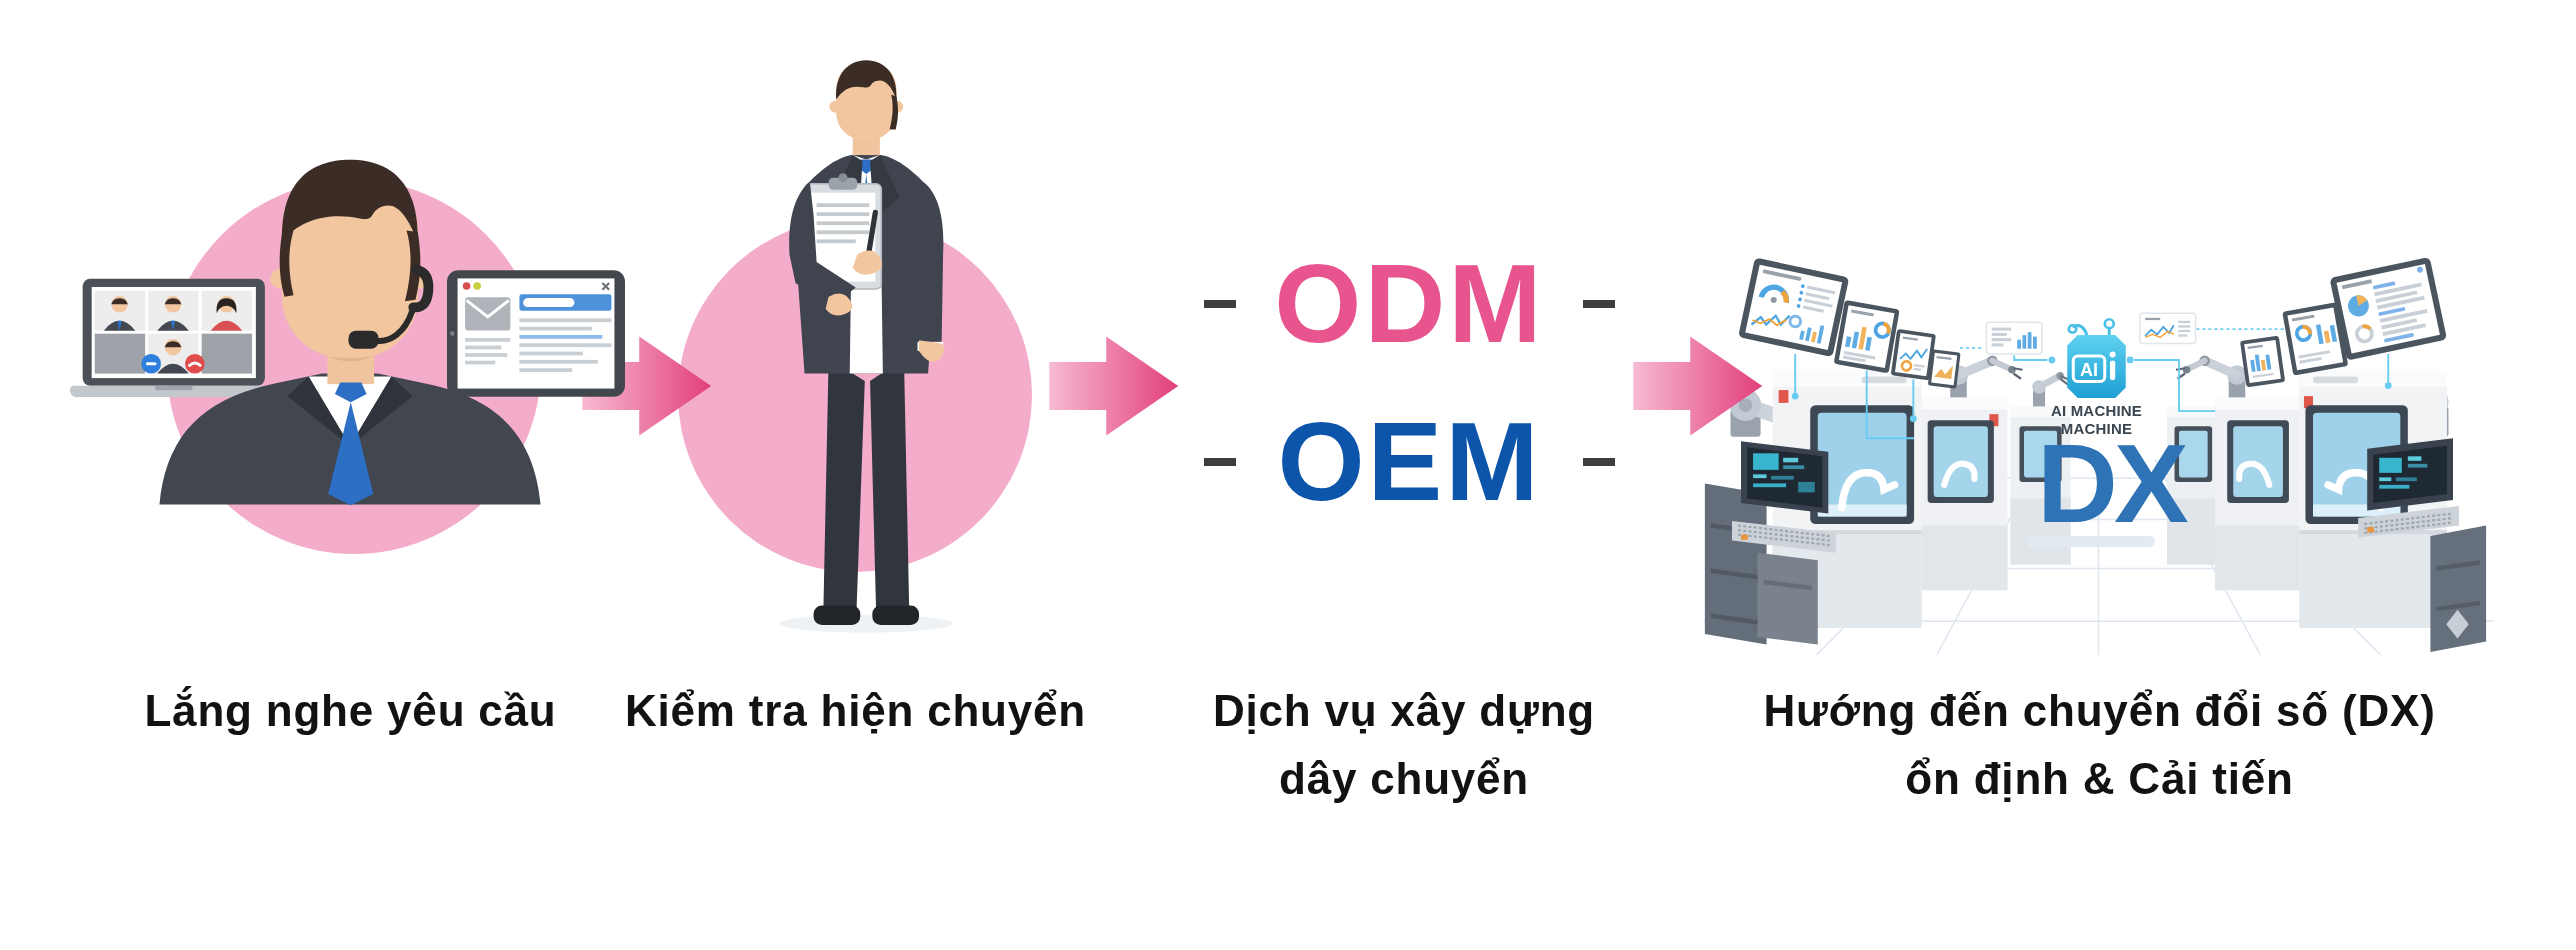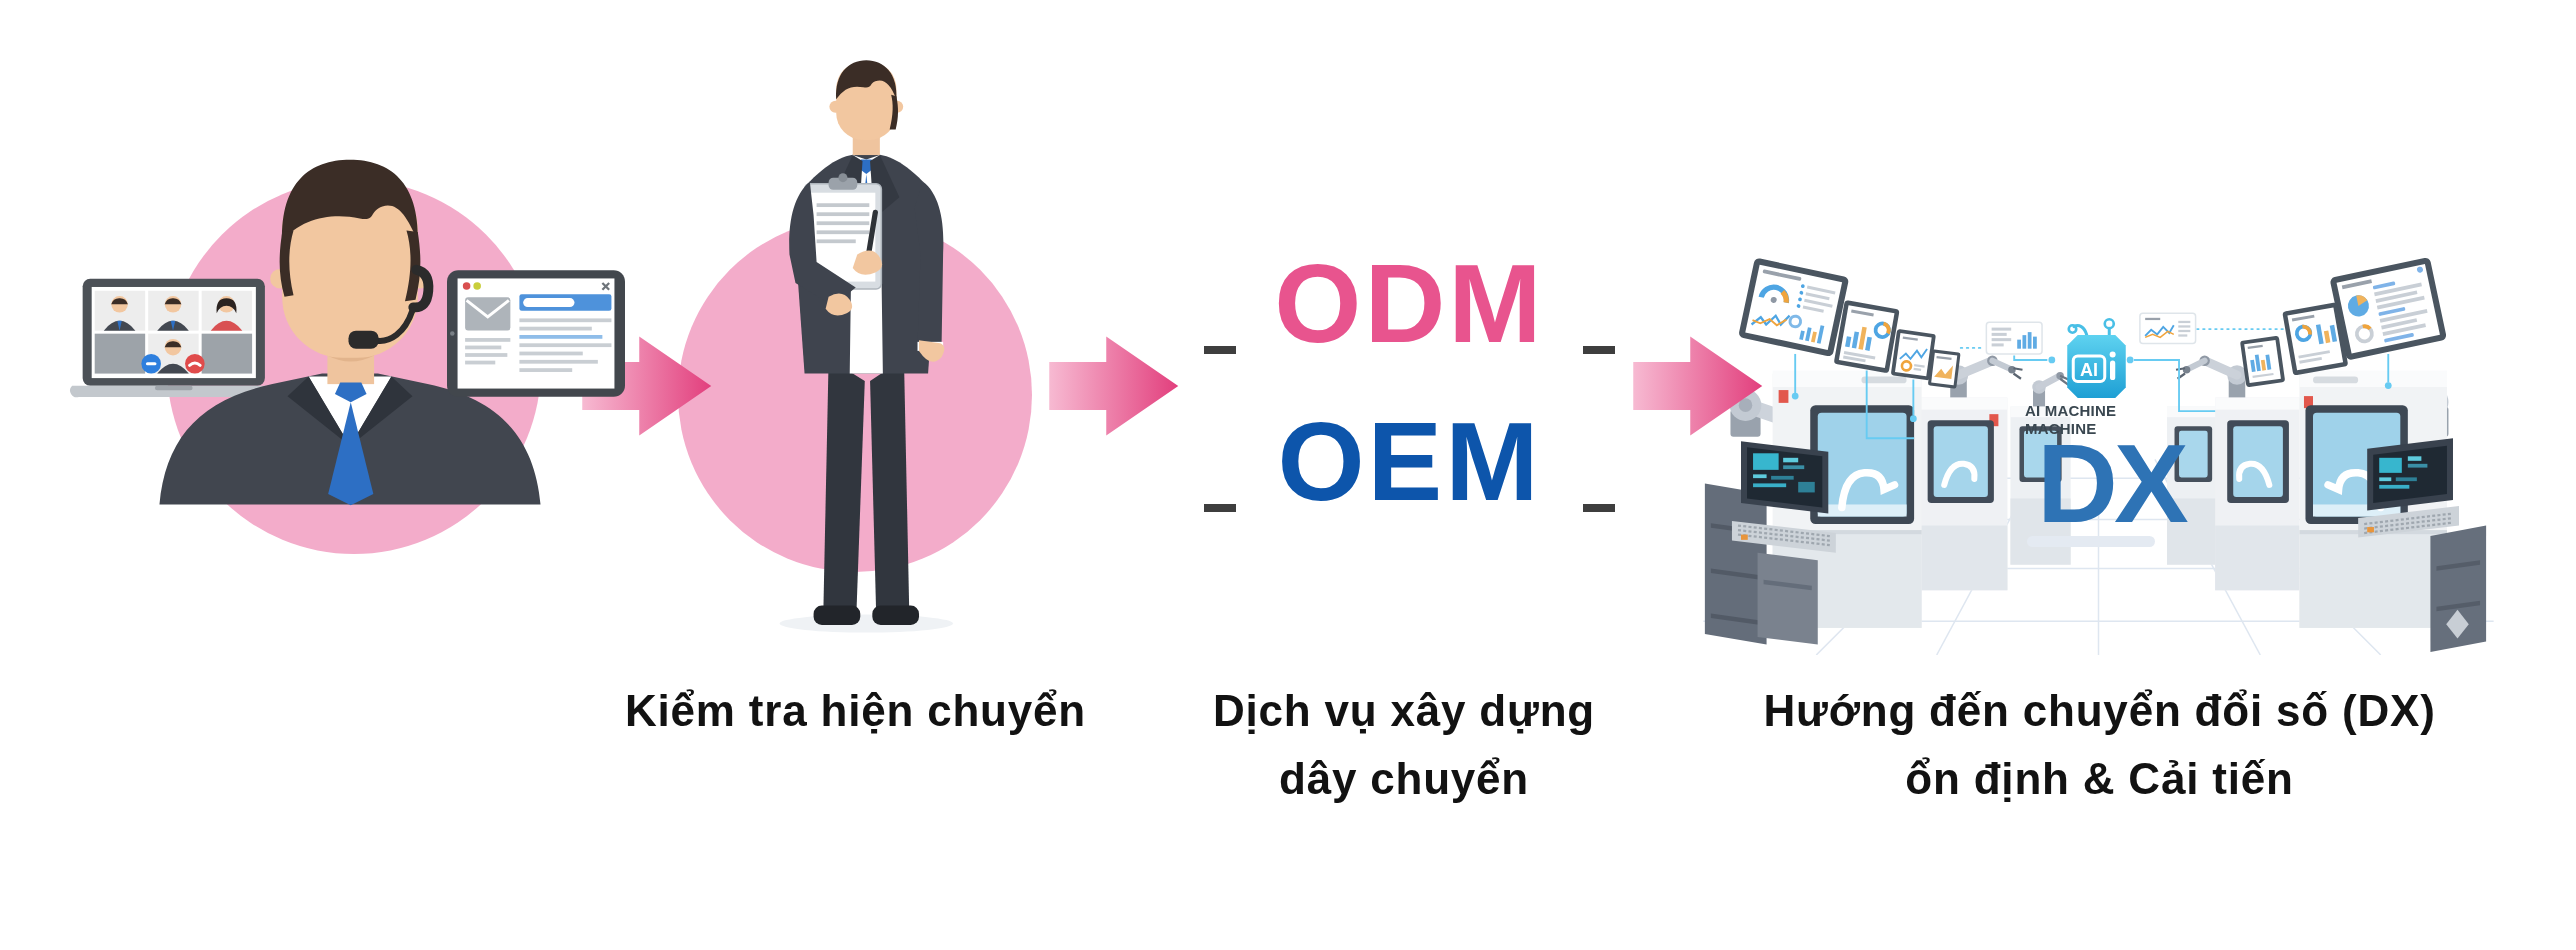--- a/index.html
+++ b/index.html
@@ -6,39 +6,39 @@
   html,body { width: 2576px; height: 950px; background: #ffffff; overflow: hidden; }
   body { font-family: "Liberation Sans", "DejaVu Sans", sans-serif; position: relative; }
   .abs { position: absolute; }
   .circle { position: absolute; border-radius: 50%; background: var(--circle-pink, #F3ACCA); }
   .label {
     position: absolute; text-align: center; font-weight: bold;
     color: var(--label-text, #121212); font-size: 44px; line-height: 68px; letter-spacing: 0.8px;
   }
   .acronym-row {
     position: absolute; width: 411px; height: 101px;
-    display: flex; justify-content: space-between; align-items: flex-end;
+    display: flex; justify-content: space-between; align-items: center;
   }
   .bracket { width: 32px; border: 4.5px solid var(--bracket-gray, #3E3E3E); }
   .bracket.open  { border-right: none; }
   .bracket.close { border-left: none; }
   .acronym {
     position: absolute; left: 0; right: 0; top: 0; bottom: 0;
     display: flex; align-items: center; justify-content: center;
     font-size: 112px; font-weight: bold; letter-spacing: 3px;
   }
   .acronym.odm { color: var(--odm-pink, #E8548E); }
   .acronym.oem { color: var(--oem-blue, #0D55AB); }
   .dx-text {
     position: absolute; text-align: right; font-weight: bold;
     font-size: 112px; line-height: 1; letter-spacing: -3.8px; color: var(--dx-blue, #2E73B5);
   }
   .dx-bar { position: absolute; background: #E4EAF2; border-radius: 6px; }
   .ai-caption {
-    position: absolute; text-align: left; font-weight: bold;
+    position: absolute; text-align: center; font-weight: bold;
     font-size: 15px; line-height: 18px; letter-spacing: 0.2px; color: #3A4750;
   }
   svg text { font-family: "Liberation Sans", "DejaVu Sans", sans-serif; }
 </style>
 </head>
 <body style="background: rgb(255, 255, 255);">
 
 <svg width="0" height="0" style="position:absolute" aria-hidden="true">
   <defs>
     <linearGradient id="arrowGrad" x1="0" y1="0" x2="1" y2="0">
@@ -116,20 +116,21 @@
       <path d="M495,118 C500,150 500,176 492,208 L478,210 C488,170 487,140 480,116 Z" fill="#3B2D26"></path>
 
       <g>
         <path d="M493,168 q18,4 16,28 q-2,24 -20,22" fill="none" stroke="#2B2B2B" stroke-width="13" stroke-linecap="round"></path>
         <path d="M488,222 C478,252 458,266 438,262" stroke="#2B2B2B" stroke-width="8" fill="none" stroke-linecap="round"></path>
         <rect x="403" y="249" width="40" height="24" rx="10" fill="#2B2B2B"></rect>
       </g>
     </g>
   </svg>
 
+  <div class="label" style="left:64px;top:677px;width:573px">Lắng nghe yêu cầu</div>
 
   <svg class="abs" style="left:582px;top:335px;z-index:4" width="131" height="102" viewBox="0 0 174 136">
     <polygon points="0,36 76,36 76,2 172,68 76,134 76,100 0,100" fill="url(#arrowGrad)"></polygon>
   </svg>
 
   <svg class="abs" style="left:447px;top:270px;z-index:6" width="178" height="127" viewBox="0 0 236 168">
     <rect x="0" y="0" width="236" height="168" rx="15" fill="#42474D"></rect>
     <rect x="14" y="11" width="208" height="146" fill="#FFFFFF"></rect>
     <circle cx="7" cy="84" r="3" fill="#7A8086"></circle>
     <circle cx="26" cy="21" r="5" fill="#D94F4F"></circle>

